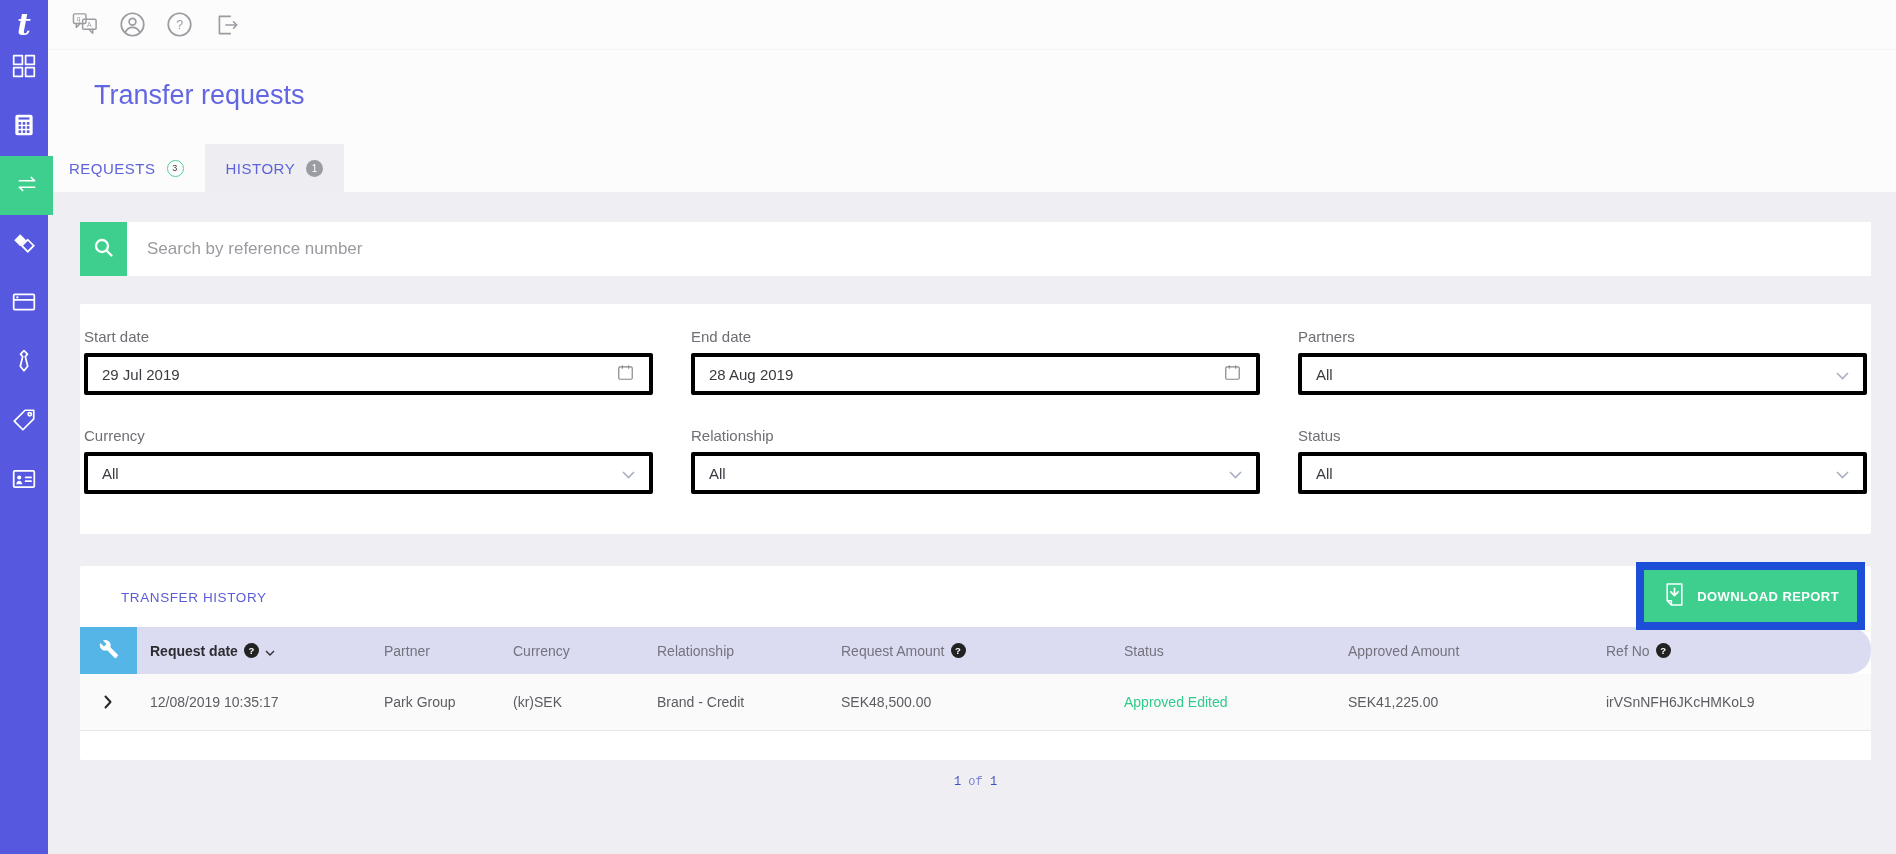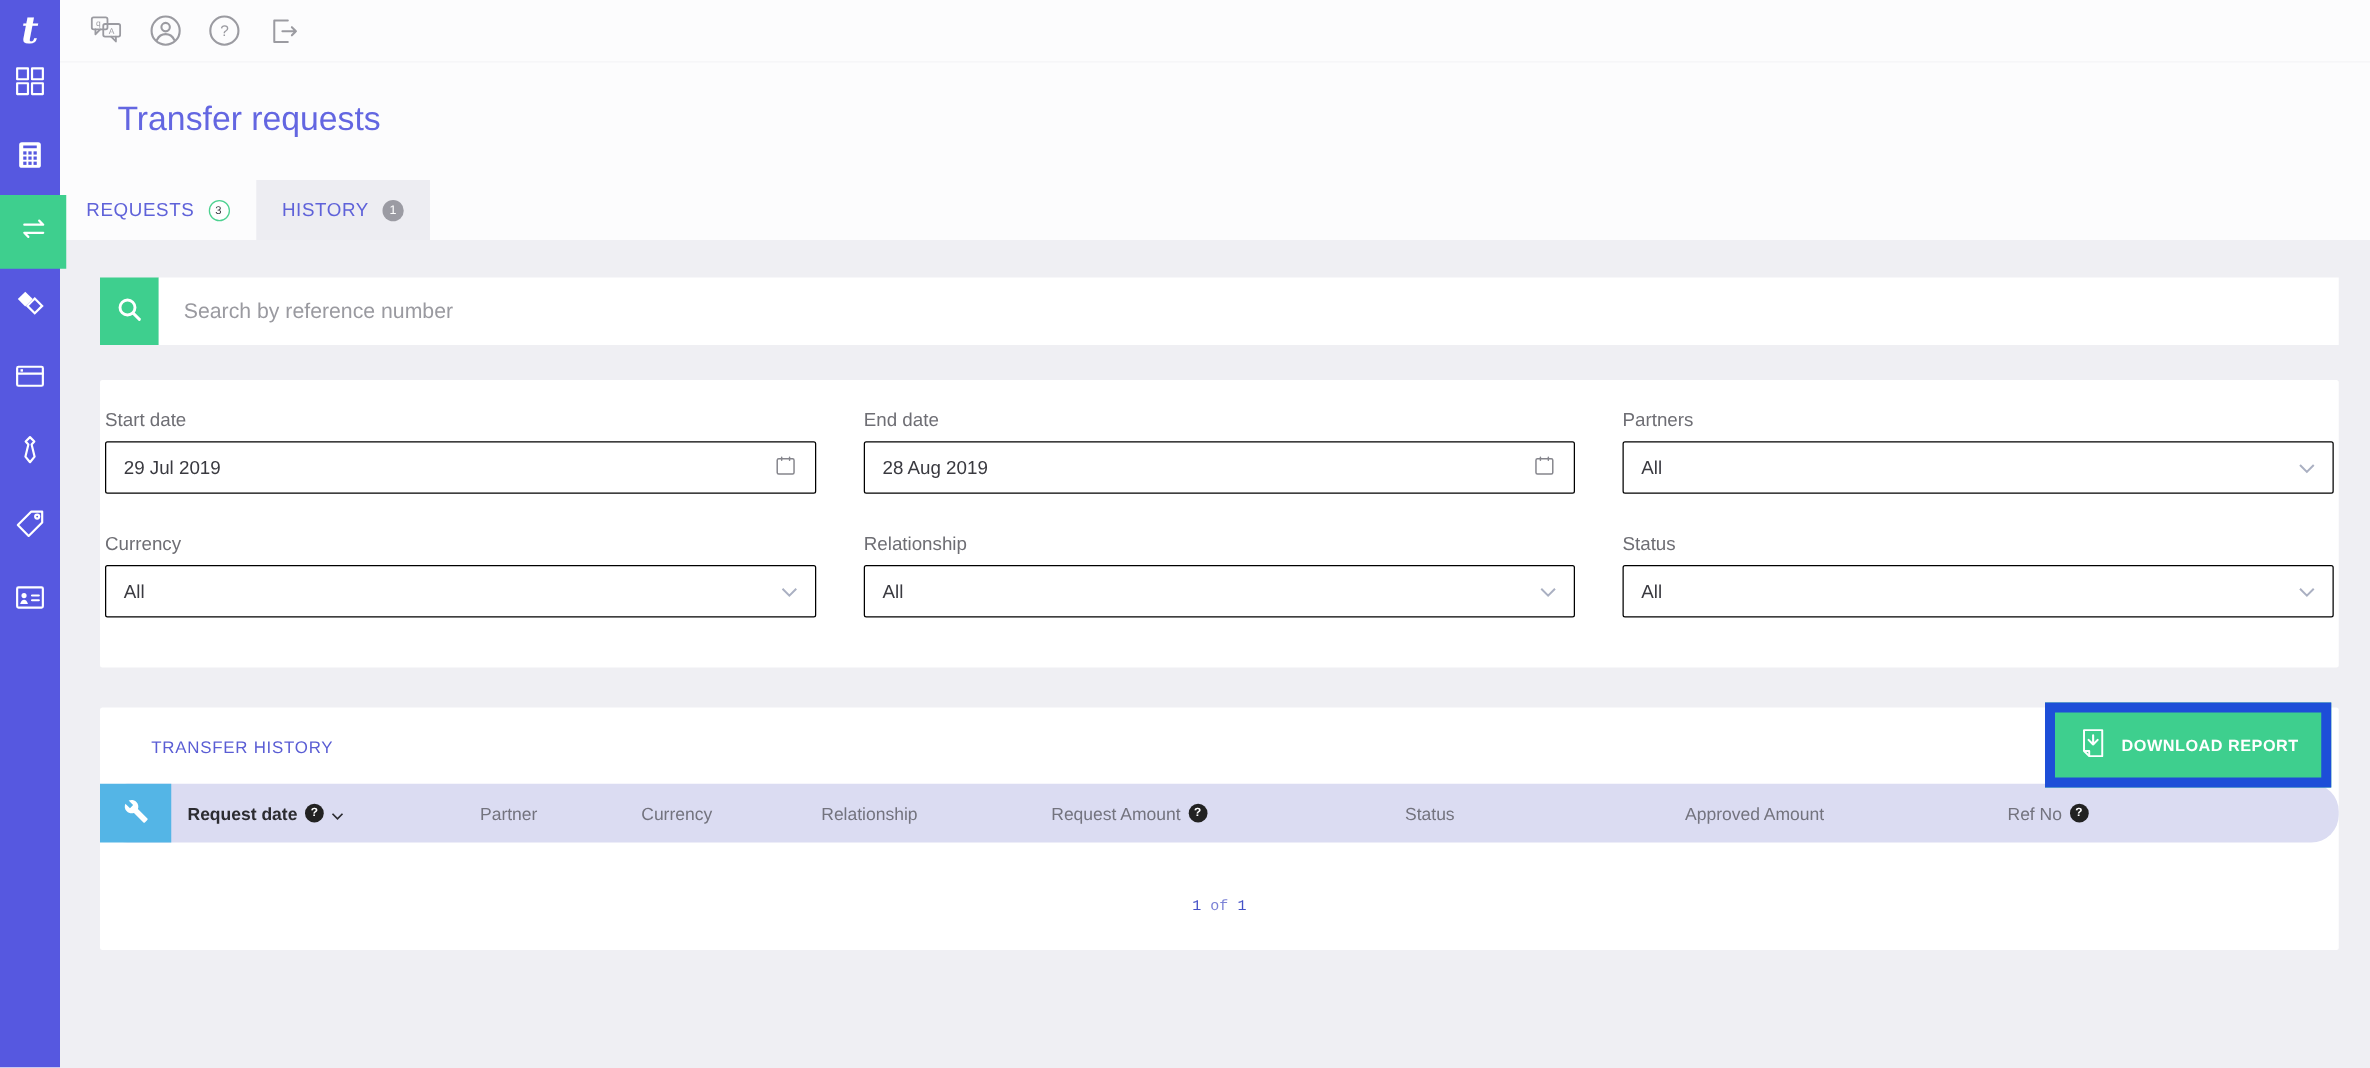--- a/index.html
+++ b/index.html
@@ -42,21 +42,21 @@
            padding:30px 25px 0 32px;box-sizing:border-box;}
 
   .search-bar{display:flex;height:54px;}
   .search-btn{width:47px;background:#3ecf8e;display:flex;align-items:center;justify-content:center;border:none;cursor:pointer;flex:none;}
   .search-input{flex:1;border:none;background:#fff;font-size:17px;padding:0 20px;color:#3c3c42;outline:none;min-width:0;}
   .search-input::placeholder{color:#9a9aa0;}
 
   .filters-card{margin-top:28px;background:#fff;border-radius:2px;padding:24px 4px 40px;
        display:grid;grid-template-columns:1fr 1fr 1fr;column-gap:38px;row-gap:32px;}
   .filter label{display:block;font-size:15px;color:#6e6e74;margin-bottom:8px;}
-  .field{height:42px;border:1px solid #000000;border-radius:2px;display:flex;align-items:center;
+  .field{height:42px;border:4px solid #000000;border-radius:2px;display:flex;align-items:center;
        justify-content:space-between;padding:0 14px;font-size:15px;color:#3a3a40;background:#fff;cursor:pointer;box-sizing:border-box;}
 
   .table-card{margin-top:32px;background:#fff;border-radius:2px;position:relative;height:194px;box-sizing:border-box;}
   .section-title{padding:24px 0 0 41px;font-size:13.5px;color:#5a5dd4;letter-spacing:.6px;}
   .download-btn{position:absolute;top:-4px;right:6px;height:52px;padding:0 18px;background:#3ecf8e;
        border:8px solid #1d4ed8;display:flex;align-items:center;gap:10px;color:#fff;font-weight:bold;
        font-size:13px;letter-spacing:.4px;cursor:pointer;box-sizing:content-box;}
   .grid-cols{display:grid;grid-template-columns:57px 234px 129px 144px 184px 283px 224px 258px 1fr;}
   .thead{height:47px;background:#dbdcf2;margin-top:22px;align-items:center;border-radius:22px;}
   .th{font-size:14px;color:#73737e;padding-left:13px;display:flex;align-items:center;gap:6px;}
@@ -303,20 +303,35 @@
         </div>
         <div class="th">
           <span>Approved Amount</span>
         </div>
         <div class="th">
           <span>Ref No</span>
           <span class="help-badge">?</span>
         </div>
       </div>
 
+      <div class="trow grid-cols">
+        <div class="td-expand">
+            <svg viewBox="0 0 9 14" width="9" height="14">
+          <path d="M1.5 1.5l5 5.5-5 5.5" fill="none" stroke="#26262b" stroke-width="2" stroke-linecap="round" stroke-linejoin="round"></path>
+        </svg>
+          </div>
+        <div class="td">12/08/2019 10:35:17</div>
+        <div class="td">Park Group</div>
+        <div class="td">(kr)SEK</div>
+        <div class="td">Brand - Credit</div>
+        <div class="td">SEK48,500.00</div>
+        <div class="td status-cell">Approved Edited</div>
+        <div class="td">SEK41,225.00</div>
+        <div class="td">irVSnNFH6JKcHMKoL9</div>
+      </div>
 
       <div class="pagination">
         <span class="pg-num">1</span>
         <span>of</span>
         <span class="pg-num">1</span>
       </div>
     </div>
 
   </div>
 </div>

